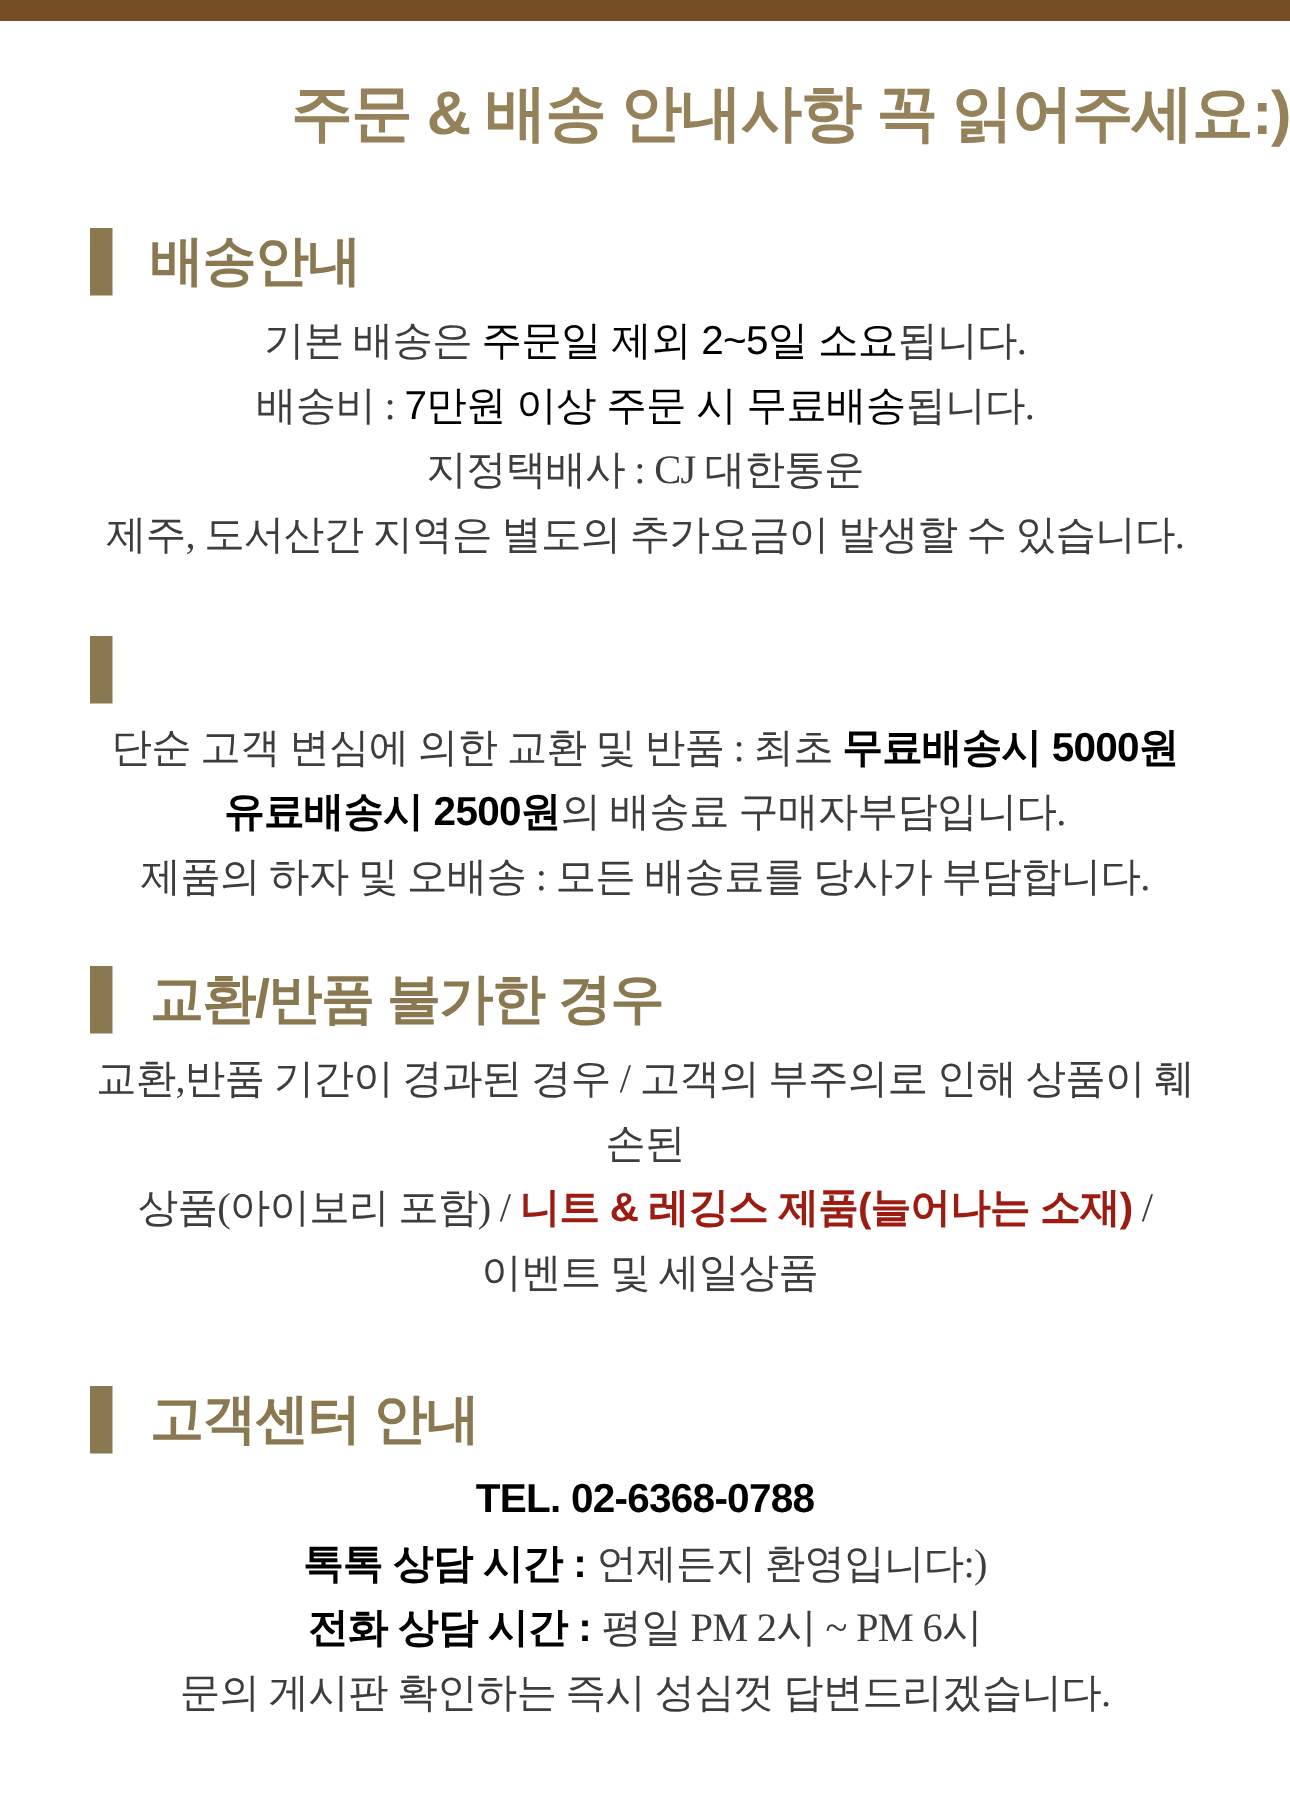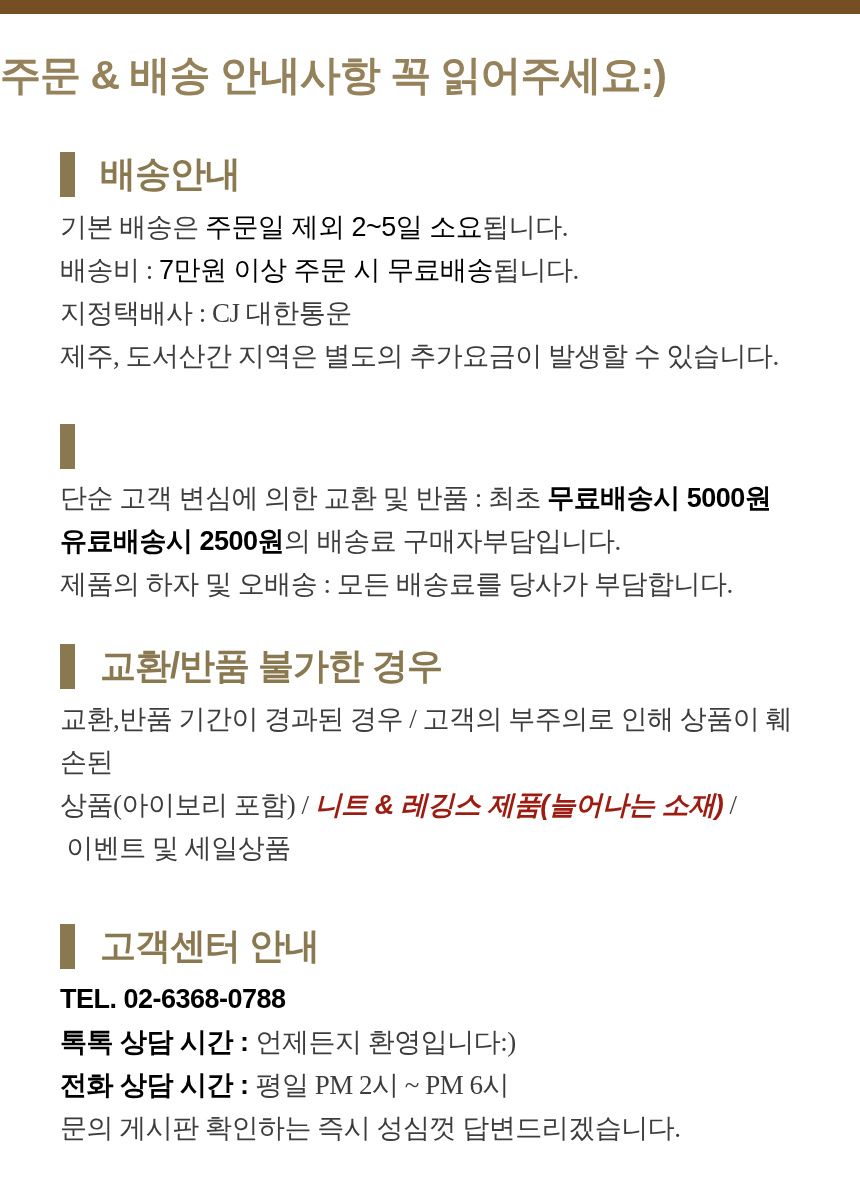--- a/index.html
+++ b/index.html
@@ -15,31 +15,31 @@
     background: #ffffff;
     overflow: hidden;
   }
   .top-bar {
     width: 100%;
     height: 14px;
     background: #754e24;
   }
   .page-title {
     margin: 36px 0 0 0;
-    text-align: left;
+    text-align: right;
     font-size: 41px;
     line-height: 50px;
     font-weight: bold;
     color: #95825a;
     letter-spacing: -1px;
   }
   .content {
     padding: 0 60px 0 60px;
   }
-  section.info-section { margin-top: 50px; }
+  section.info-section { margin-top: 50px; text-align: center; }
   section.info-section.s2 { margin-top: 46px; }
   section.info-section.s3 { margin-top: 36px; }
   section.info-section.s4 { margin-top: 52px; }
   .section-heading {
     margin: 0 0 8px 0;
     font-size: 36px;
     line-height: 48px;
     font-weight: bold;
     color: #8a7950;
     letter-spacing: -1px;
@@ -58,21 +58,21 @@
     margin: 0;
     font-size: 27px;
     line-height: 43px;
     color: #3d3d3d;
     letter-spacing: -0.5px;
     white-space: pre-wrap;
   }
   .seg.normal { color: #3d3d3d; font-weight: normal; font-family: Liberation Serif, serif; }
   .seg.red    { color: #000000; font-weight: normal; }
   .seg.maroon { color: #000000; font-weight: bold; }
-  .seg.bright { color: #9d1c12; font-weight: bold; font-style: italic; }
+  .seg.bright { color: #9d1c12; font-weight: bold; }
 </style>
 </head>
 <body>
 
 <div class="page">
   <div class="top-bar"></div>
   <h1 class="page-title">주문 &amp; 배송 안내사항 꼭 읽어주세요:)</h1>
   <div class="content">
 
   <section class="info-section s1">

